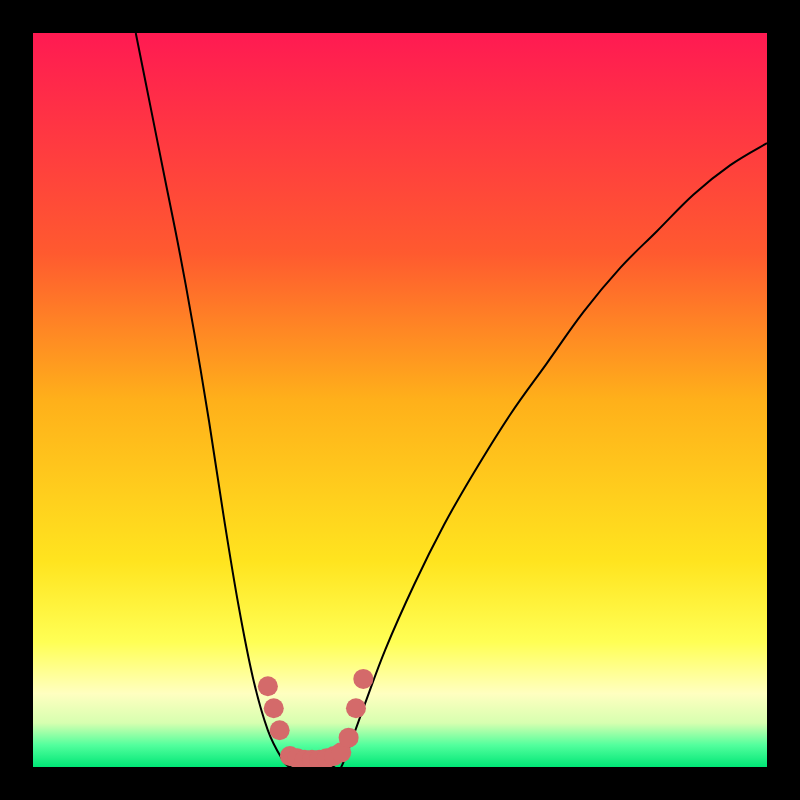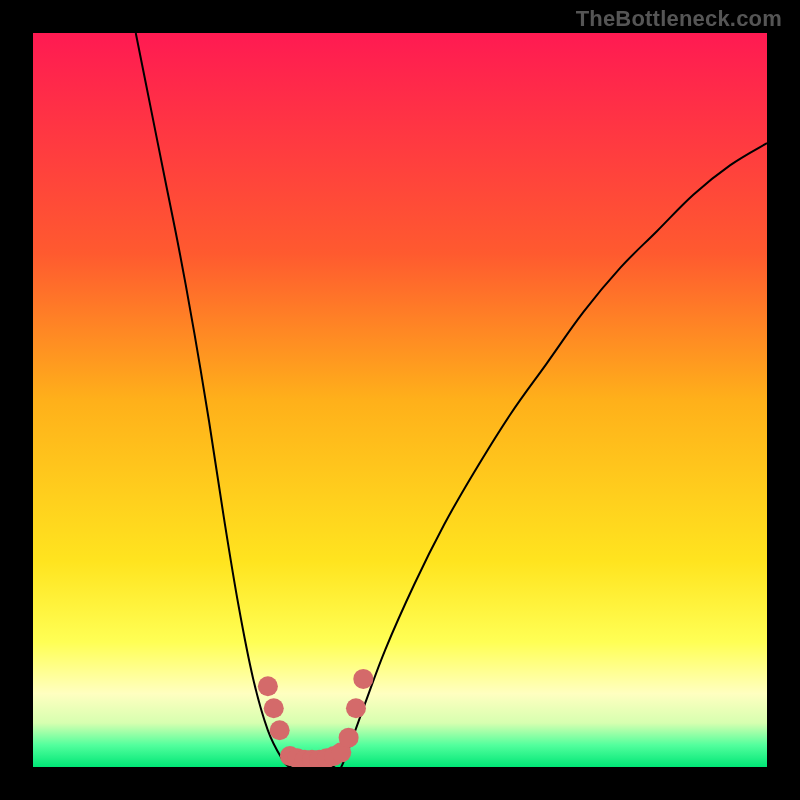--- a/index.html
+++ b/index.html
@@ -33,21 +33,20 @@
     width: 800px;
     height: 800px;
     display: block;
   }
 </style>
 </head>
 <body>
 
 <div class="stage">
 
-  <div class="watermark">TheBottleneck.com</div>
 
   <svg class="chart" viewBox="0 0 800 800" preserveAspectRatio="none">
     <defs>
       <linearGradient id="bg-grad" x1="0" y1="0" x2="0" y2="1">
           <stop offset="0%" stop-color="#ff1a52"></stop>
           <stop offset="30%" stop-color="#ff5a2f"></stop>
           <stop offset="50%" stop-color="#ffb01a"></stop>
           <stop offset="72%" stop-color="#ffe41f"></stop>
           <stop offset="83%" stop-color="#ffff55"></stop>
           <stop offset="90%" stop-color="#ffffc0"></stop>

